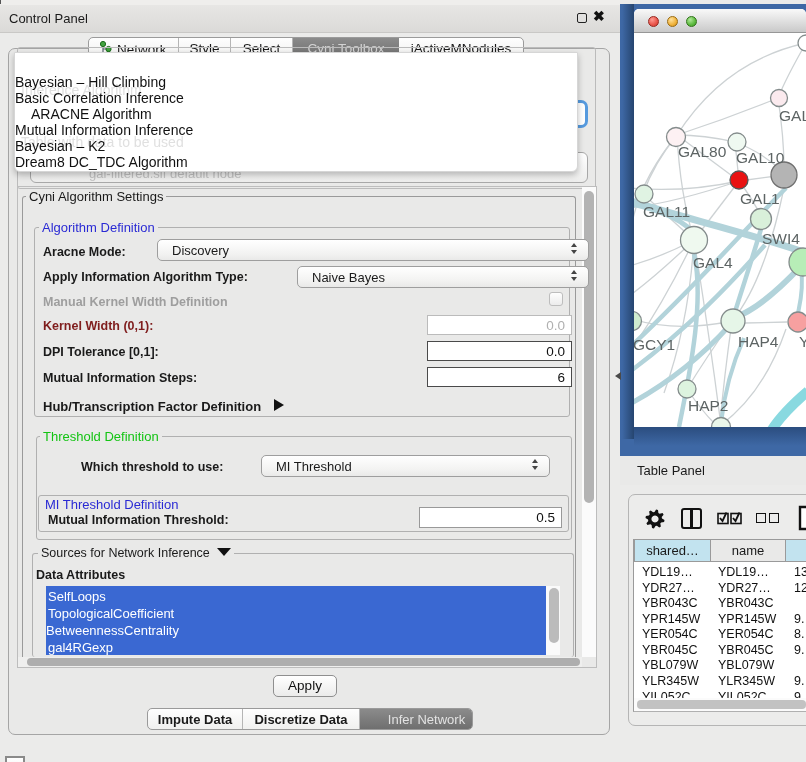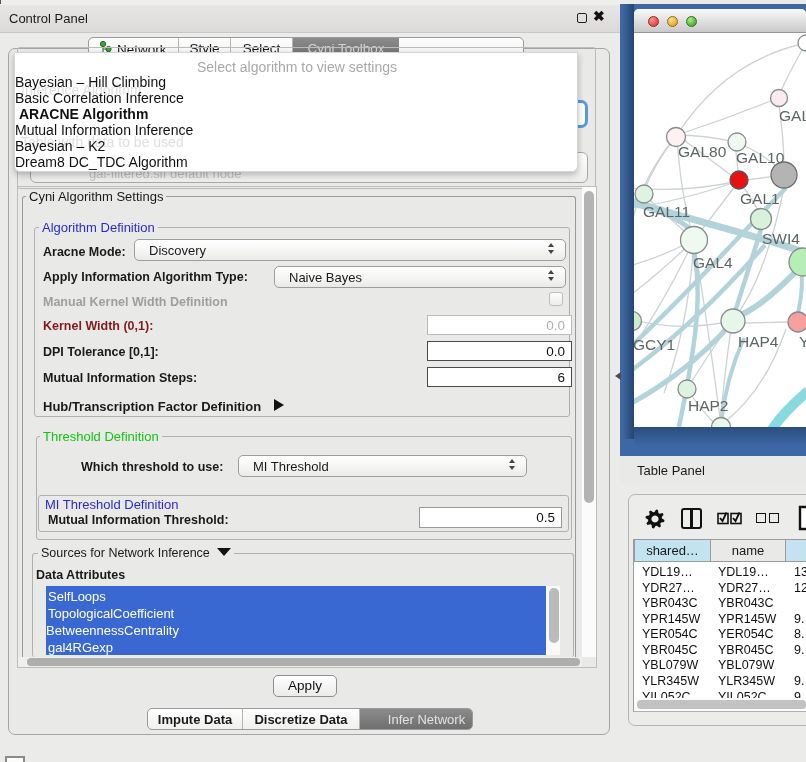--- a/index.html
+++ b/index.html
@@ -2,21 +2,21 @@
 <html><head>
 <meta charset="utf-8">
 <style>
 * { margin:0; padding:0; box-sizing:border-box; }
 html,body { width:806px; height:762px; overflow:hidden; }
 body { background:#ebebea; font-family:"Liberation Sans", sans-serif; position:relative; }
 .abs { position:absolute; }
 .fslabel { position:absolute; background:#e9e9e8; padding:0 3px; font-size:13px; white-space:nowrap; }
 .fsborder { position:absolute; border:1px solid #b0b0b0; border-radius:3px; }
 .blabel { font-size:12.5px; font-weight:bold; color:#1a1a1a; white-space:nowrap; position:absolute; }
-.combo { position:absolute; border:1px solid #9e9e9e; border-radius:5px; background:linear-gradient(#ffffff,#f2f2f1 70%,#e9e9e8); font-size:13px; color:#1a1a1a; }
+.combo { position:absolute; border:1px solid #9e9e9e; border-radius:5px; background:linear-gradient(#ffffff,#f2f2f1 70%,#e9e9e8); font-size:13px; color:#1a1a1a;margin-left:23px; }
 .combo .ct { position:absolute; left:14px; top:3px; }
 .carr { position:absolute; right:9px; width:8px; display:block; }
 .carr .up { display:block;width:0;height:0;border-left:3.5px solid transparent;border-right:3.5px solid transparent;border-bottom:4.5px solid #444; margin-bottom:2.5px;}
 .carr .dn { display:block;width:0;height:0;border-left:3.5px solid transparent;border-right:3.5px solid transparent;border-top:4.5px solid #444;}
 .tin { position:absolute; background:#fff; font-size:13.5px; text-align:right; padding:2px 6px 0 0; }
 </style>
 </head>
 <body>
 
 <div class="abs" style="left:0;top:0;width:620px;height:5px;background:#efeeec;"></div>
@@ -35,20 +35,21 @@
         <path d="M4 6 V13.5 M4 9 H7 M4 13.5 H7" stroke="#5b6570" stroke-width="1.2" fill="none"></path>
         <circle cx="4" cy="4" r="2.6" fill="#43a33f" stroke="#1c6b1c"></circle>
         <circle cx="9.5" cy="9" r="2.6" fill="#43a33f" stroke="#1c6b1c"></circle>
         <circle cx="9.5" cy="14" r="2.6" fill="#43a33f" stroke="#1c6b1c"></circle>
       </svg>
     <span style="position:absolute;left:28px;top:4px;">Network</span>
     </div>
   <div style="width:52px;border-right:1px solid #b5b5b5;display:flex;align-items:center;justify-content:center;">Style</div>
   <div style="width:62px;border-right:1px solid #b5b5b5;display:flex;align-items:center;justify-content:center;">Select</div>
   <div style="width:106px;background:linear-gradient(#8b8b8b,#6f6f6f);color:#d4d4d4;display:flex;align-items:center;justify-content:center;">Cyni Toolbox</div>
+  <div style="flex:1;display:flex;align-items:center;justify-content:center;">jActiveMNodules</div>
 </div>
 
 <div class="abs" style="left:17px;top:47px;width:579px;height:142px;border:1px solid #bbb;border-radius:3px;"></div>
 <div class="abs" style="left:20px;top:100px;width:568px;height:28px;border:3px solid #569ade;border-radius:7px;background:#fff;"></div>
 <div class="abs" style="left:30px;top:152px;width:558px;height:31px;border:1px solid #a8a8a8;border-radius:6px;background:linear-gradient(#ffffff,#ededec);font-size:13px;color:#c2c2c2;">
   <span style="position:absolute;left:58px;top:13px;">gal-filtered.sif default node</span>
 </div>
 
 <div class="abs" style="left:17px;top:186px;width:580px;height:482px;border:1px solid #bdbdbd;"></div>
 
@@ -135,24 +136,23 @@
   <div style="width:95px;border-right:1px solid #b5b5b5;display:flex;align-items:center;justify-content:center;">Impute Data</div>
   <div style="width:117px;border-right:1px solid #b5b5b5;display:flex;align-items:center;justify-content:center;">Discretize Data</div>
   <div style="flex:1;background:linear-gradient(#8b8b8b,#6f6f6f);color:#e2e2e2;display:flex;align-items:center;justify-content:center;font-weight:normal;padding-left:21px;">Infer Network</div>
 </div>
 
 <div class="abs" style="left:5px;top:756px;width:20px;height:20px;border:2px solid #8a8a8a;background:linear-gradient(#ffffff,#eeeeee);"></div>
 
 <div class="abs" style="left:14px;top:52px;width:564px;height:120px;background:#ffffff;border:1px solid #d6d6d6;border-radius:0 0 6px 6px;box-shadow:0 3px 6px rgba(0,0,0,0.25);font-size:14px;color:#111;">
   <div style="position:absolute;left:6px;top:29px;color:#e0e0e0;">Inference Algorithm</div>
   <div style="position:absolute;left:6px;top:81px;color:#e0e0e0;">Table with data to be used</div>
-  <div style="position:absolute;left:182px;top:6px;color:#a8a8a8;">Select algorithm to view settings</div>
   <div style="position:absolute;left:0px;top:21px;">Bayesian – Hill Climbing</div>
   <div style="position:absolute;left:0px;top:37px;">Basic Correlation Inference</div>
-  <div style="position:absolute;left:4px;top:53px;font-weight:bold;">ARACNE Algorithm</div>
+  <div style="position:absolute;left:16px;top:53px;font-weight:normal;">ARACNE Algorithm</div>
   <div style="position:absolute;left:0px;top:69px;">Mutual Information Inference</div>
   <div style="position:absolute;left:0px;top:85px;">Bayesian – K2</div>
   <div style="position:absolute;left:0px;top:101px;">Dream8 DC_TDC Algorithm</div>
 </div>
 
 <div class="abs" style="left:620px;top:4px;width:186px;height:452px;background:#3e68a5;"></div>
 <div class="abs" style="left:622px;top:4px;width:12px;height:435px;background:linear-gradient(90deg,#3e68a5,#26456f);"></div>
 <div class="abs" style="left:634px;top:427px;width:172px;height:29px;background:linear-gradient(#2b4d7f,#3e68a5 65%);"></div>
 <div class="abs" style="left:615px;top:372px;width:0;height:0;border-top:4px solid transparent;border-bottom:4px solid transparent;border-right:6px solid #4a4a4a;"></div>
 

